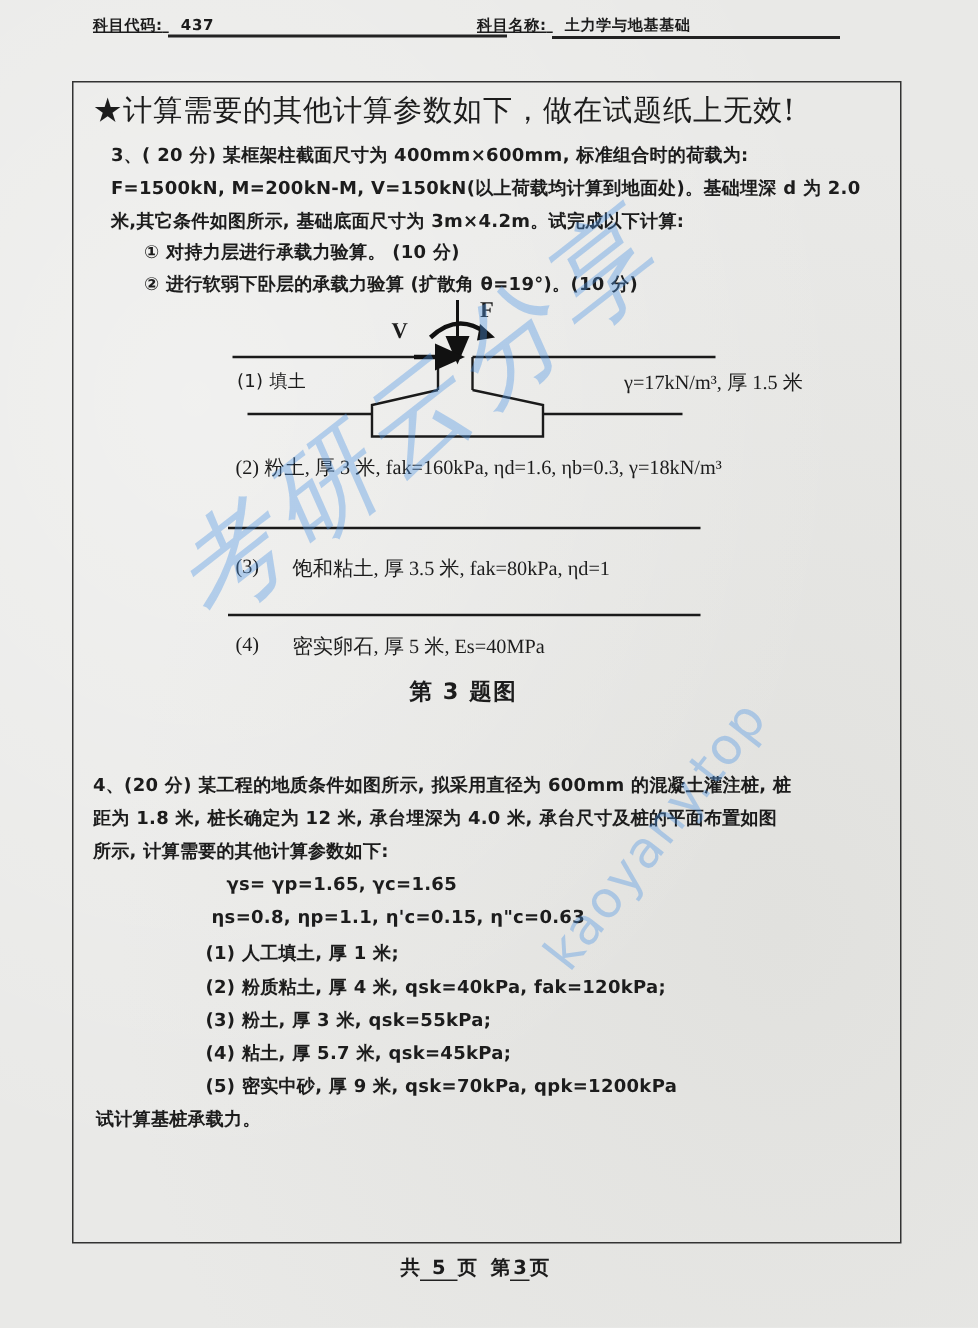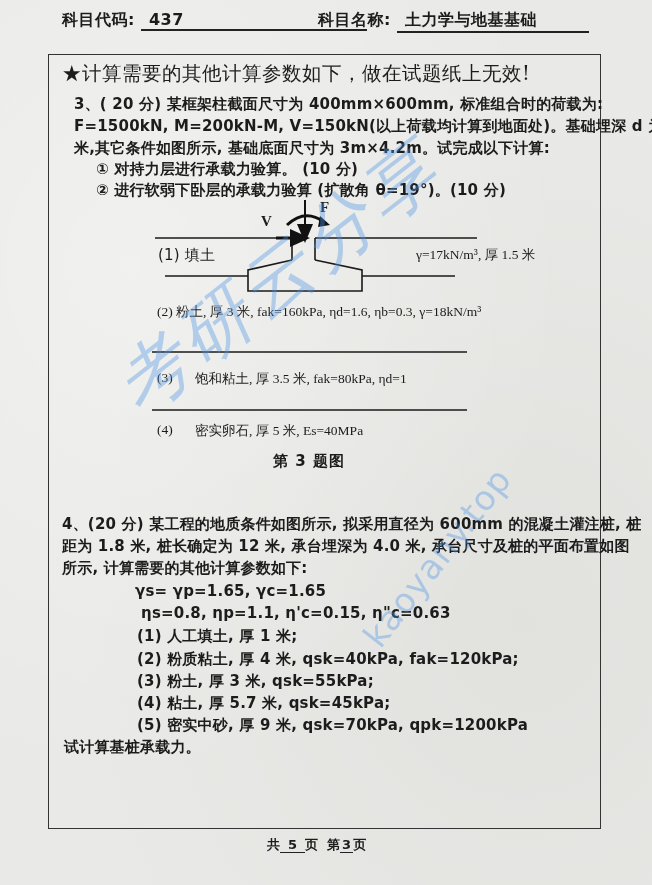--- a/index.html
+++ b/index.html
@@ -9,28 +9,28 @@
     font-family: "DejaVu Sans", "Liberation Sans", sans-serif;
     color: #1c1c1c;
   }
   .paper-noise {
     position: absolute; inset: 0;
     background:
       radial-gradient(ellipse at 20% 30%, rgba(255,255,255,0.35), transparent 60%),
       radial-gradient(ellipse at 80% 70%, rgba(210,210,205,0.35), transparent 60%);
   }
   .abs { position: absolute; white-space: nowrap; }
-  .hdr { top: 10px; font-size: 16px; font-weight: bold; letter-spacing: 0.5px; }
+  .hdr { top: 10px; font-size: 10px; font-weight: bold; letter-spacing: 0.5px; text-decoration: underline; }
   .uline { border-bottom: 2px solid #222; display: inline-block; }
   .frame {
     position: absolute; left: 48px; top: 54px; width: 553px; height: 775px;
     border: 1.5px solid #333; box-sizing: border-box;
   }
   .notice { left: 62px; top: 60px; font-size: 19.5px; font-family: "DejaVu Serif", "Liberation Serif", serif; letter-spacing: 0.5px; }
-  .t { font-size: 15px; font-weight: bold; letter-spacing: 0.2px; }
+  .t { font-size: 12px; font-weight: bold; letter-spacing: 0.2px; }
   .s { font-family: "Liberation Serif", "DejaVu Serif", serif; font-size: 13.5px; }
   .fig-caption { font-size: 15px; font-weight: bold; letter-spacing: 1px; }
   .footer { font-size: 13px; font-weight: bold; }
   svg.diagram { position: absolute; left: 0; top: 0; }
   .wm { position: absolute; color: rgba(80,150,230,0.38); pointer-events: none; }
 </style>
 </head>
 <body>
 
 <div class="paper-noise"></div>
@@ -101,21 +101,21 @@
 
 <div class="abs s" style="left:157px; top:422px;">(4)</div>
 <div class="abs s" style="left:195px; top:422px;">密实卵石, 厚 5 米, Es=40MPa</div>
 
 <div class="abs fig-caption" style="left:273px; top:452px;">第 3 题图</div>
 
 <div class="abs t" style="left:62px; top:515px;">4、(20 分) 某工程的地质条件如图所示, 拟采用直径为 600mm 的混凝土灌注桩, 桩</div>
 <div class="abs t" style="left:62px; top:537px;">距为 1.8 米, 桩长确定为 12 米, 承台埋深为 4.0 米, 承台尺寸及桩的平面布置如图</div>
 <div class="abs t" style="left:62px; top:559px;">所示, 计算需要的其他计算参数如下:</div>
 
-<div class="abs t" style="left:135px; top:582px;">γs= γp=1.65,  γc=1.65</div>
+<div class="abs t" style="left:151px; top:582px;">γs= γp=1.65,  γc=1.65</div>
 <div class="abs t" style="left:141px; top:604px;">ηs=0.8, ηp=1.1, η'c=0.15, η"c=0.63</div>
 
 <div class="abs t" style="left:137px; top:627px;">(1) 人工填土, 厚 1 米;</div>
 <div class="abs t" style="left:137px; top:650px;">(2) 粉质粘土, 厚 4 米, qsk=40kPa, fak=120kPa;</div>
 <div class="abs t" style="left:137px; top:672px;">(3) 粉土, 厚 3 米, qsk=55kPa;</div>
 <div class="abs t" style="left:137px; top:694px;">(4) 粘土, 厚 5.7 米, qsk=45kPa;</div>
 <div class="abs t" style="left:137px; top:716px;">(5) 密实中砂, 厚 9 米, qsk=70kPa, qpk=1200kPa</div>
 <div class="abs t" style="left:64px; top:738px;">试计算基桩承载力。</div>
 
 <div class="abs footer" style="left:267px; top:836px;">

